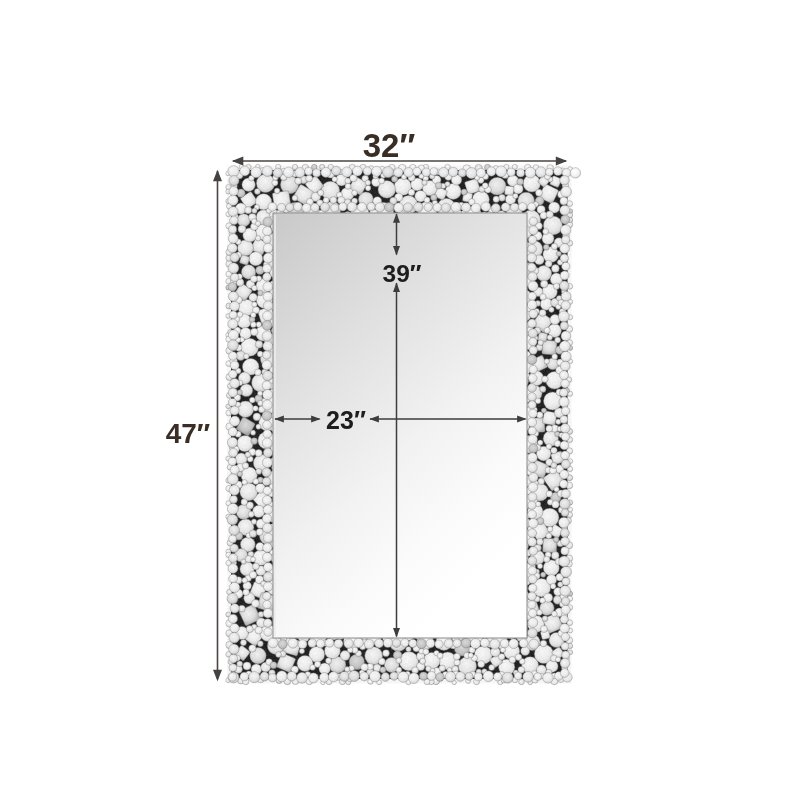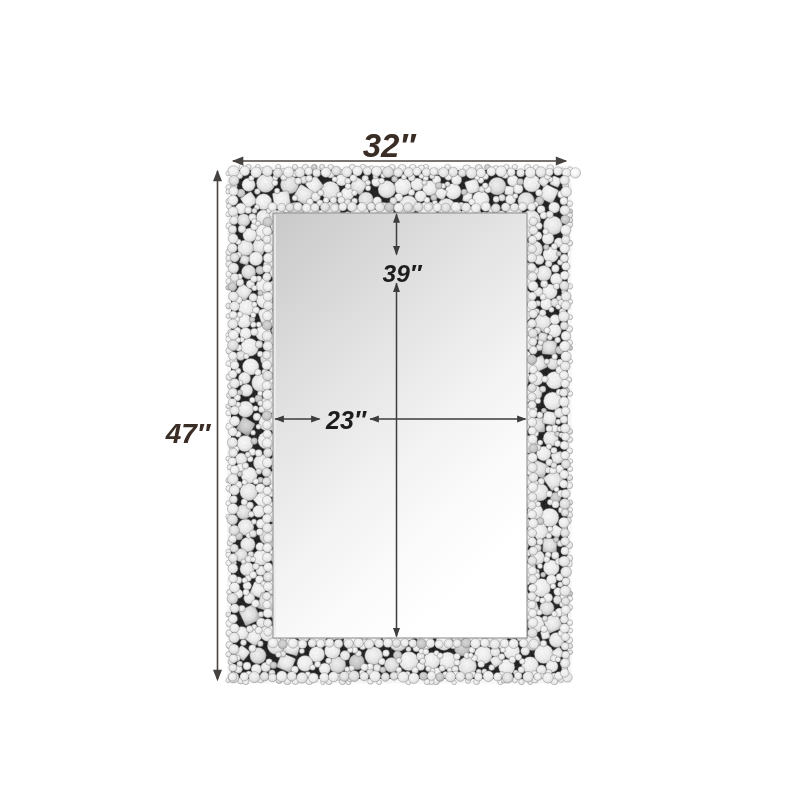--- a/index.html
+++ b/index.html
@@ -1,16 +1,16 @@
 <!DOCTYPE html>
 <html><head>
 <meta charset="utf-8">
 <style>
   html,body{margin:0;padding:0;background:#ffffff;}
-  .wrap{width:796px;height:800px;position:relative;font-family:"Liberation Sans",sans-serif;font-style:italic;}
+  .wrap{width:796px;height:800px;position:relative;font-family:"Liberation Sans",sans-serif;}
   text{font-family:"Liberation Sans",sans-serif;font-weight:bold;}
 </style>
 </head>
 <body>
 <div class="wrap">
 <svg width="800" height="800" viewBox="0 0 800 800">
 <defs>
   <radialGradient id="g1" cx="42%" cy="38%" r="68%">
     <stop offset="0%" stop-color="#ffffff"></stop>
           <stop offset="55%" stop-color="#f4f4f4"></stop>

